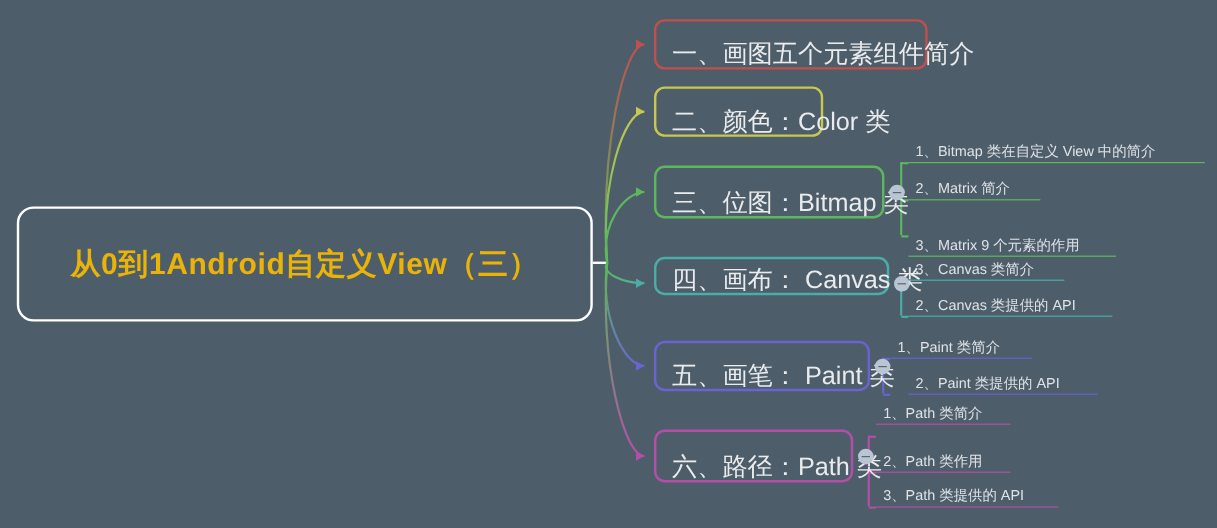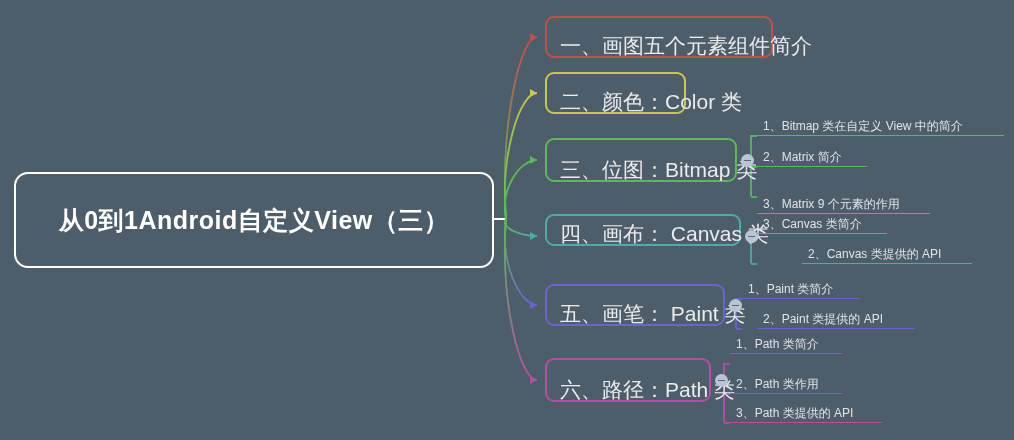--- a/index.html
+++ b/index.html
@@ -32,21 +32,21 @@
     top: 172px;
     width: 480px;
     height: 96px;
     box-sizing: border-box;
     border: 2px solid #ffffff;
     border-radius: 14px;
     display: flex;
     flex-direction: column;
     align-items: center;
     justify-content: center;
-    color: #ffffff;
+    color: #eab308;
     font-weight: bold;
     letter-spacing: 0.5px;
     z-index: 5;
   }
   .root-line {
     font-size: 25px;
     line-height: 34px;
     white-space: nowrap;
   }
 
@@ -181,21 +181,21 @@
       </div>
       <div class="collapse-dot" style="left: 741px; top: 153.5px;"></div>
       <div class="subitem" style="left: 757px; top: 117px; width: 247px; height: 19px; border-bottom-color: rgb(92, 184, 92); line-height: 19px;"><span>1、Bitmap 类在自定义 View 中的简介</span></div>
       <div class="subitem" style="left: 757px; top: 148px; width: 110px; height: 19px; border-bottom-color: rgb(92, 184, 92); line-height: 19px;"><span>2、Matrix 简介</span></div>
       <div class="subitem" style="left: 757px; top: 178px; width: 173px; height: 19px; border-bottom-color: rgb(92, 184, 92); line-height: 19px; margin-top: 17px;"><span>3、Matrix 9 个元素的作用</span></div>
       <div class="branch" style="left: 545px; top: 214px; width: 196px; height: 32px; border-color: rgb(74, 173, 168);">
         <span>四、画布： Canvas 类</span>
       </div>
       <div class="collapse-dot" style="left: 745px; top: 229.5px;"></div>
       <div class="subitem" style="left: 757px; top: 215px; width: 130px; height: 19px; border-bottom-color: rgb(74, 173, 168); line-height: 19px;"><span>3、Canvas 类简介</span></div>
-      <div class="subitem" style="left: 802px; top: 245px; width: 170px; height: 19px; border-bottom-color: rgb(74, 173, 168); line-height: 19px;"><span>2、Canvas 类提供的 API</span></div>
+      <div class="subitem" style="left: 757px; top: 245px; width: 170px; height: 19px; border-bottom-color: rgb(74, 173, 168); line-height: 19px;"><span>2、Canvas 类提供的 API</span></div>
       <div class="branch" style="left: 545px; top: 284px; width: 180px; height: 42px; border-color: rgb(106, 99, 208);">
         <span>五、画笔： Paint 类</span>
       </div>
       <div class="collapse-dot" style="left: 729px; top: 298.5px;"></div>
       <div class="subitem" style="left: 742px; top: 280px; width: 118px; height: 19px; border-bottom-color: rgb(106, 99, 208); line-height: 19px;"><span>1、Paint 类简介</span></div>
       <div class="subitem" style="left: 739px; top: 310px; width: 158px; height: 19px; border-bottom-color: rgb(106, 99, 208); line-height: 19px; margin-left: 18px;"><span>2、Paint 类提供的 API</span></div>
       <div class="branch" style="left: 545px; top: 358px; width: 166px; height: 44px; border-color: rgb(179, 79, 168);">
         <span>六、路径：Path 类</span>
       </div>
       <div class="collapse-dot" style="left: 715px; top: 373.5px;"></div>

